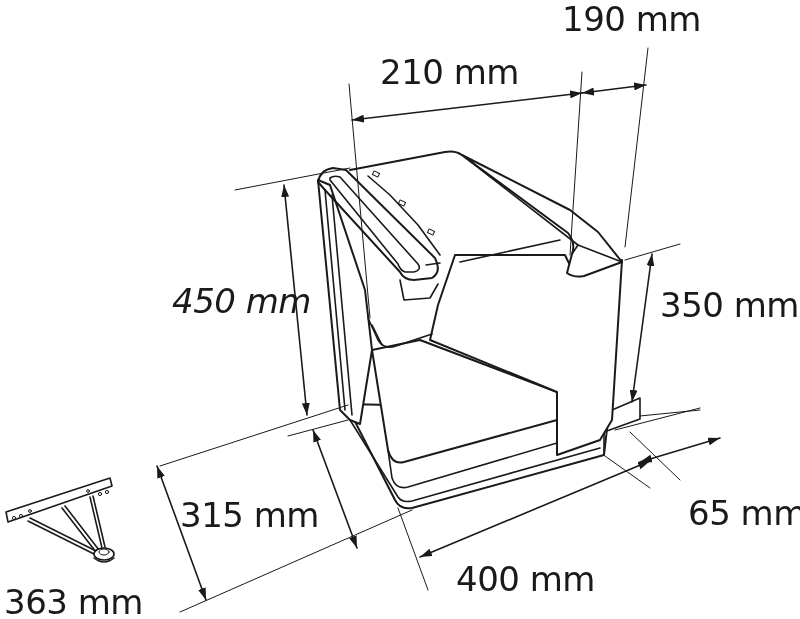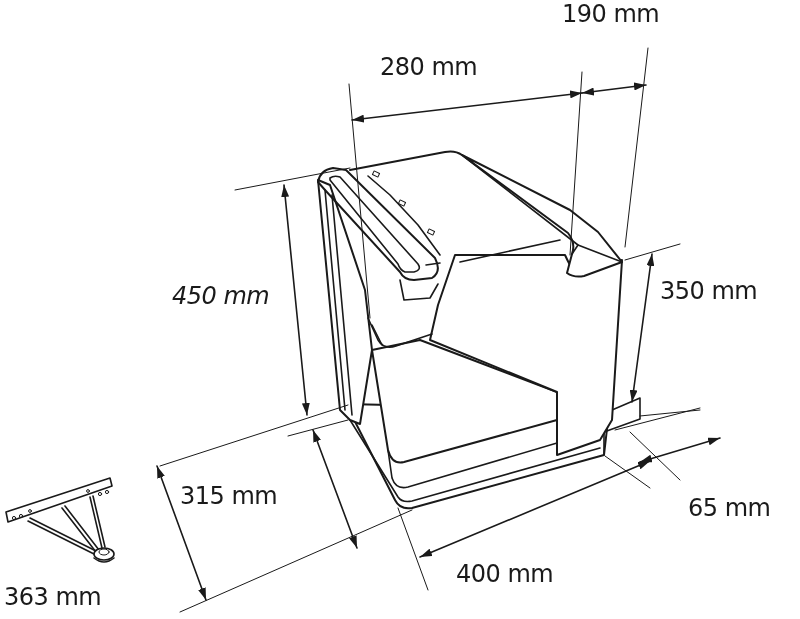--- a/index.html
+++ b/index.html
@@ -4,21 +4,21 @@
   <style>
     html, body { margin: 0; padding: 0; background: #ffffff; }
     body { width: 800px; height: 619px; position: relative; overflow: hidden; font-family: "DejaVu Sans", sans-serif; }
     #drawing { position: absolute; left: 0; top: 0; width: 800px; height: 619px; }
     .ln { stroke: #1a1a1a; fill: none; stroke-linecap: round; stroke-linejoin: round; }
     .thin { stroke-width: 1; }
     .med { stroke-width: 1.6; }
     .thick { stroke-width: 2; }
     .solid { fill: #ffffff; }
     .arrow { fill: #1a1a1a; }
-    .dim-label { position: absolute; font-family: "DejaVu Sans", sans-serif; font-size: 24px; color: #1a1a1a; white-space: nowrap; line-height: 1; letter-spacing: -0.5px; }
+    .dim-label { position: absolute; font-family: "DejaVu Sans", sans-serif; font-size: 34px; color: #1a1a1a; white-space: nowrap; line-height: 1; letter-spacing: -0.5px; }
   </style>
 </head>
 <body>
 
 <svg id="drawing" viewBox="0 0 800 619" xmlns="http://www.w3.org/2000/svg">
   <defs>
     <marker id="ah" viewBox="0 0 12 8" refX="12" refY="4" markerWidth="12" markerHeight="8" orient="auto-start-reverse" markerUnits="userSpaceOnUse">
       <path d="M0,0 L12,4 L0,8 Z" class="arrow"></path>
     </marker>
   </defs>
@@ -109,20 +109,20 @@
     <circle class="ln thin" cx="107" cy="492" r="1.6"></circle>
     <path class="ln med" d="M28,521 L96,555 M30,518 L98,552"></path>
     <path class="ln med" d="M62,508 L96,552 M65,506 L99,550"></path>
     <path class="ln med" d="M90,497 L102,548 M93,496 L105,547"></path>
     <ellipse class="ln med solid" cx="104" cy="554" rx="10" ry="6"></ellipse>
     <ellipse class="ln thin" cx="104" cy="552" rx="5" ry="3"></ellipse>
     <path class="ln med" d="M94,558 Q104,566 114,558"></path>
   </g>
 </svg>
 
-<div class="dim-label" style="left:380px; top:55px;">280 mm</div>
+<div class="dim-label" style="left:380px; top:55px;">210 mm</div>
 <div class="dim-label" style="left:562px; top:2px;">190 mm</div>
 <div class="dim-label" style="left:172px; top:284px;font-style:italic;">450 mm</div>
-<div class="dim-label" style="left:660px; top:279px;">350 mm</div>
-<div class="dim-label" style="left:180px; top:484px;">315 mm</div>
+<div class="dim-label" style="left:660px; top:288px;">350 mm</div>
+<div class="dim-label" style="left:180px; top:498px;">315 mm</div>
 <div class="dim-label" style="left:4px; top:585px;text-align:right;">363 mm</div>
 <div class="dim-label" style="left:456px; top:562px;">400 mm</div>
 <div class="dim-label" style="left:688px; top:496px;">65 mm</div>
 
 </body></html>

